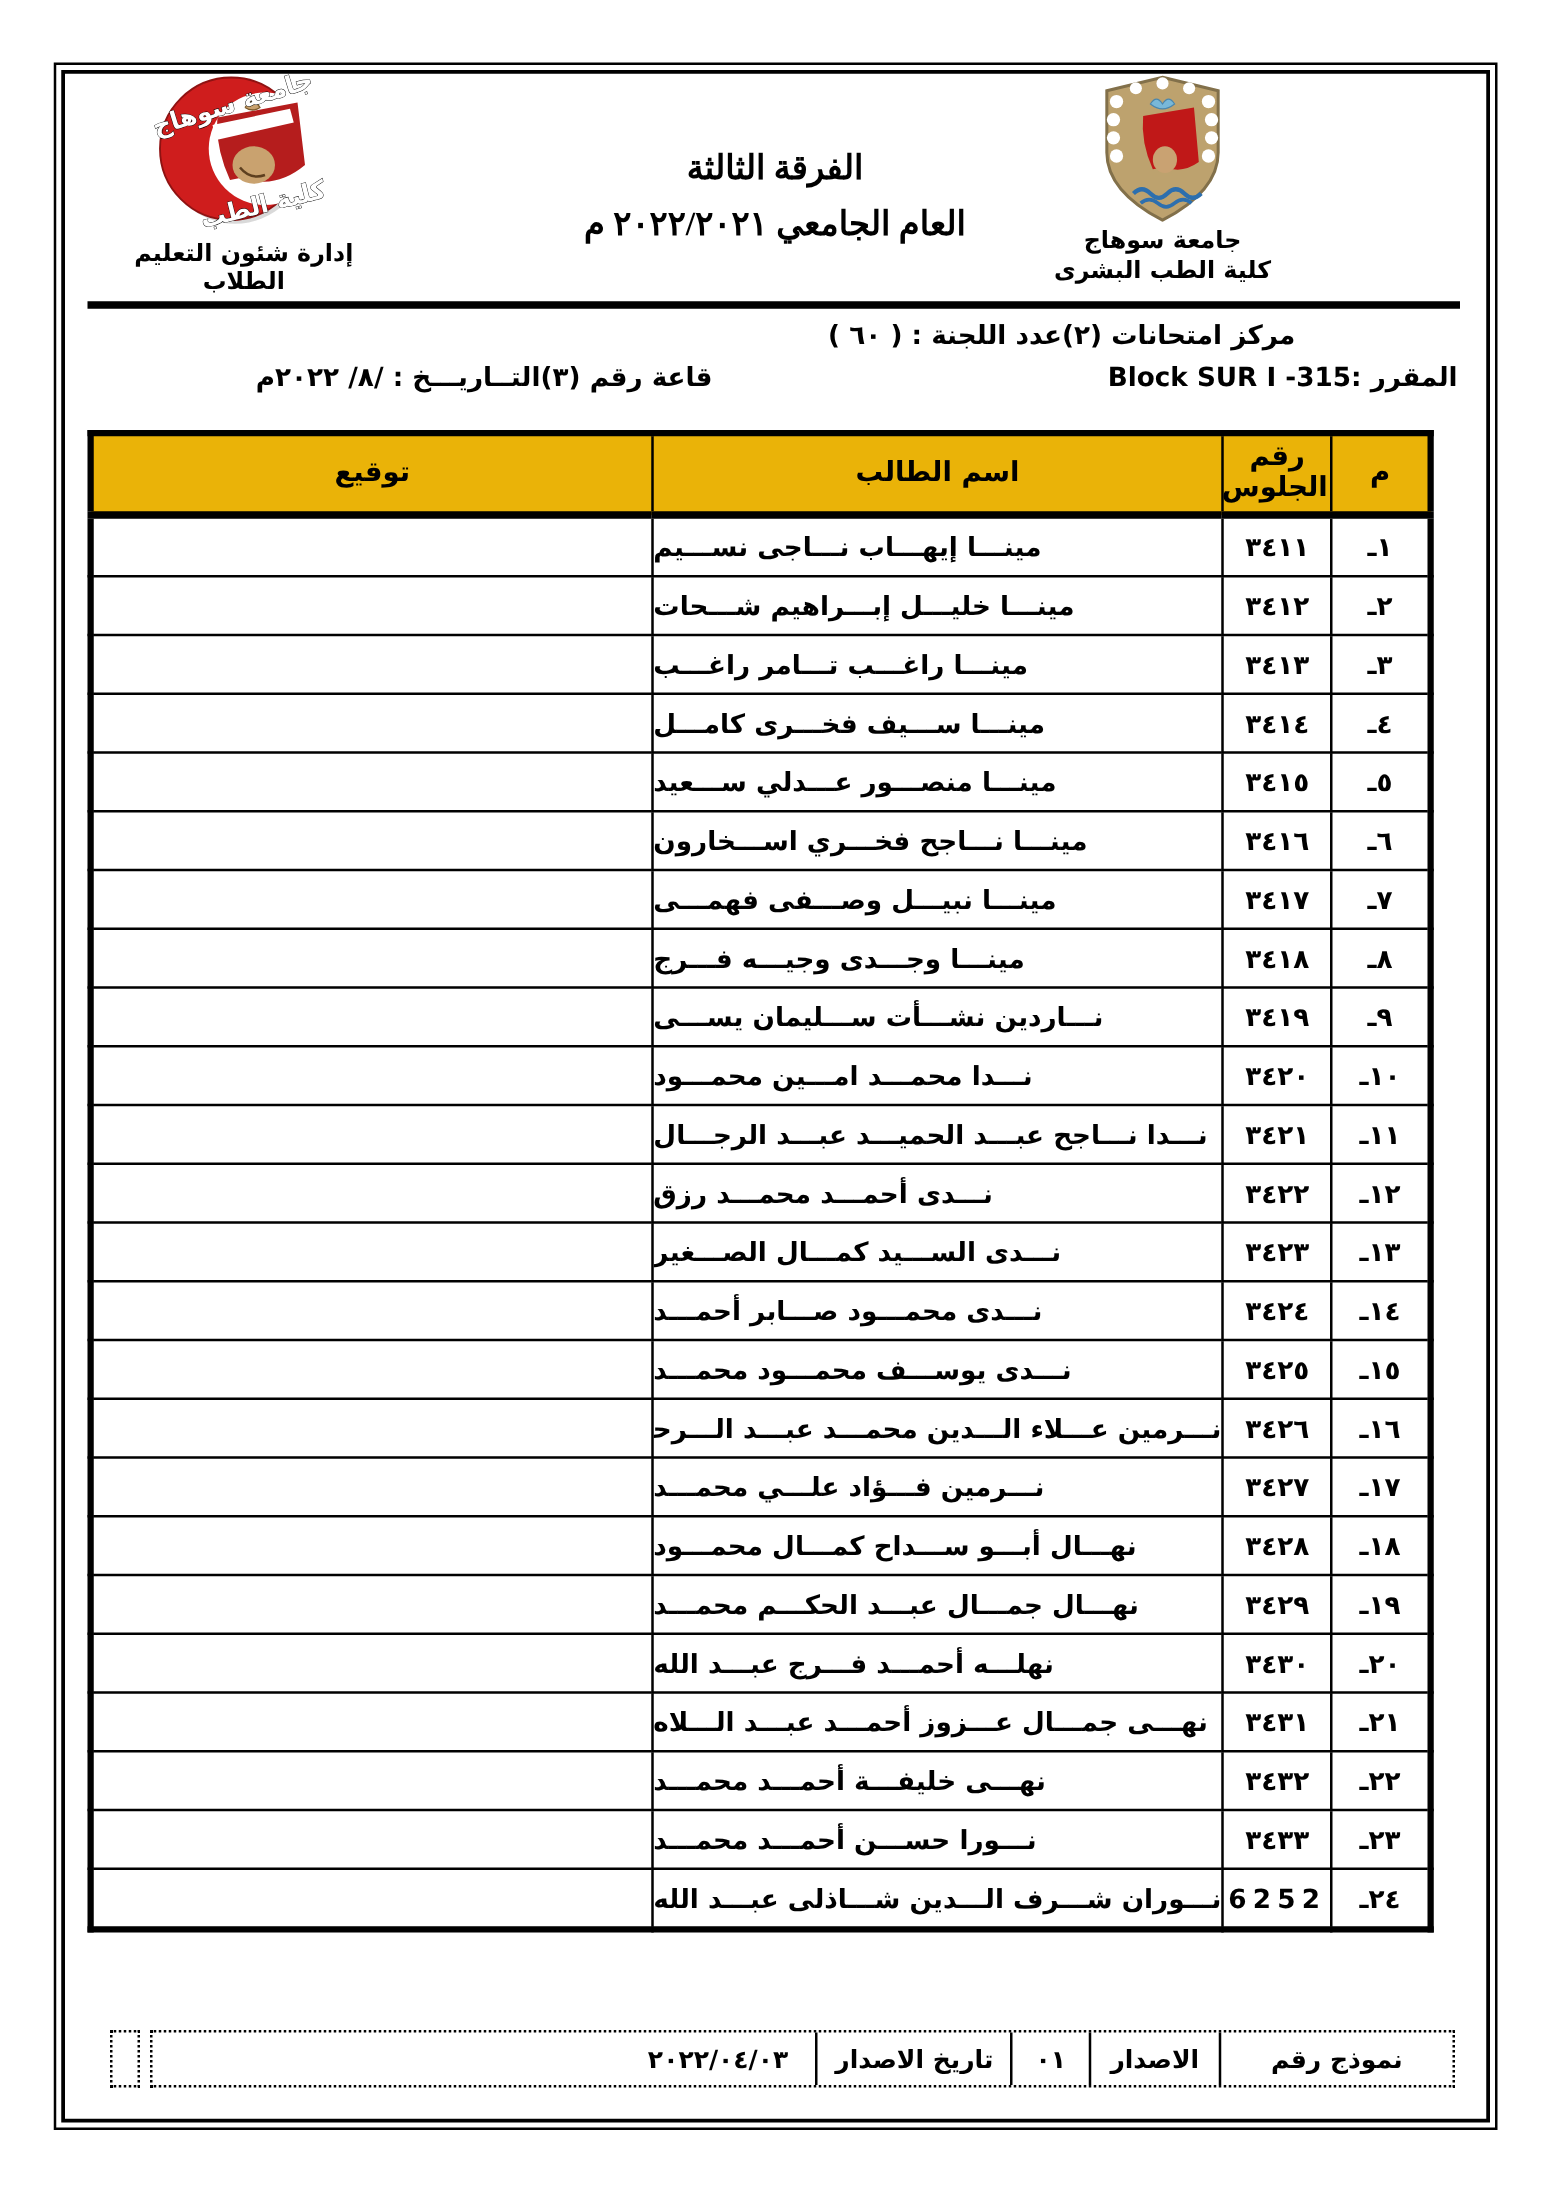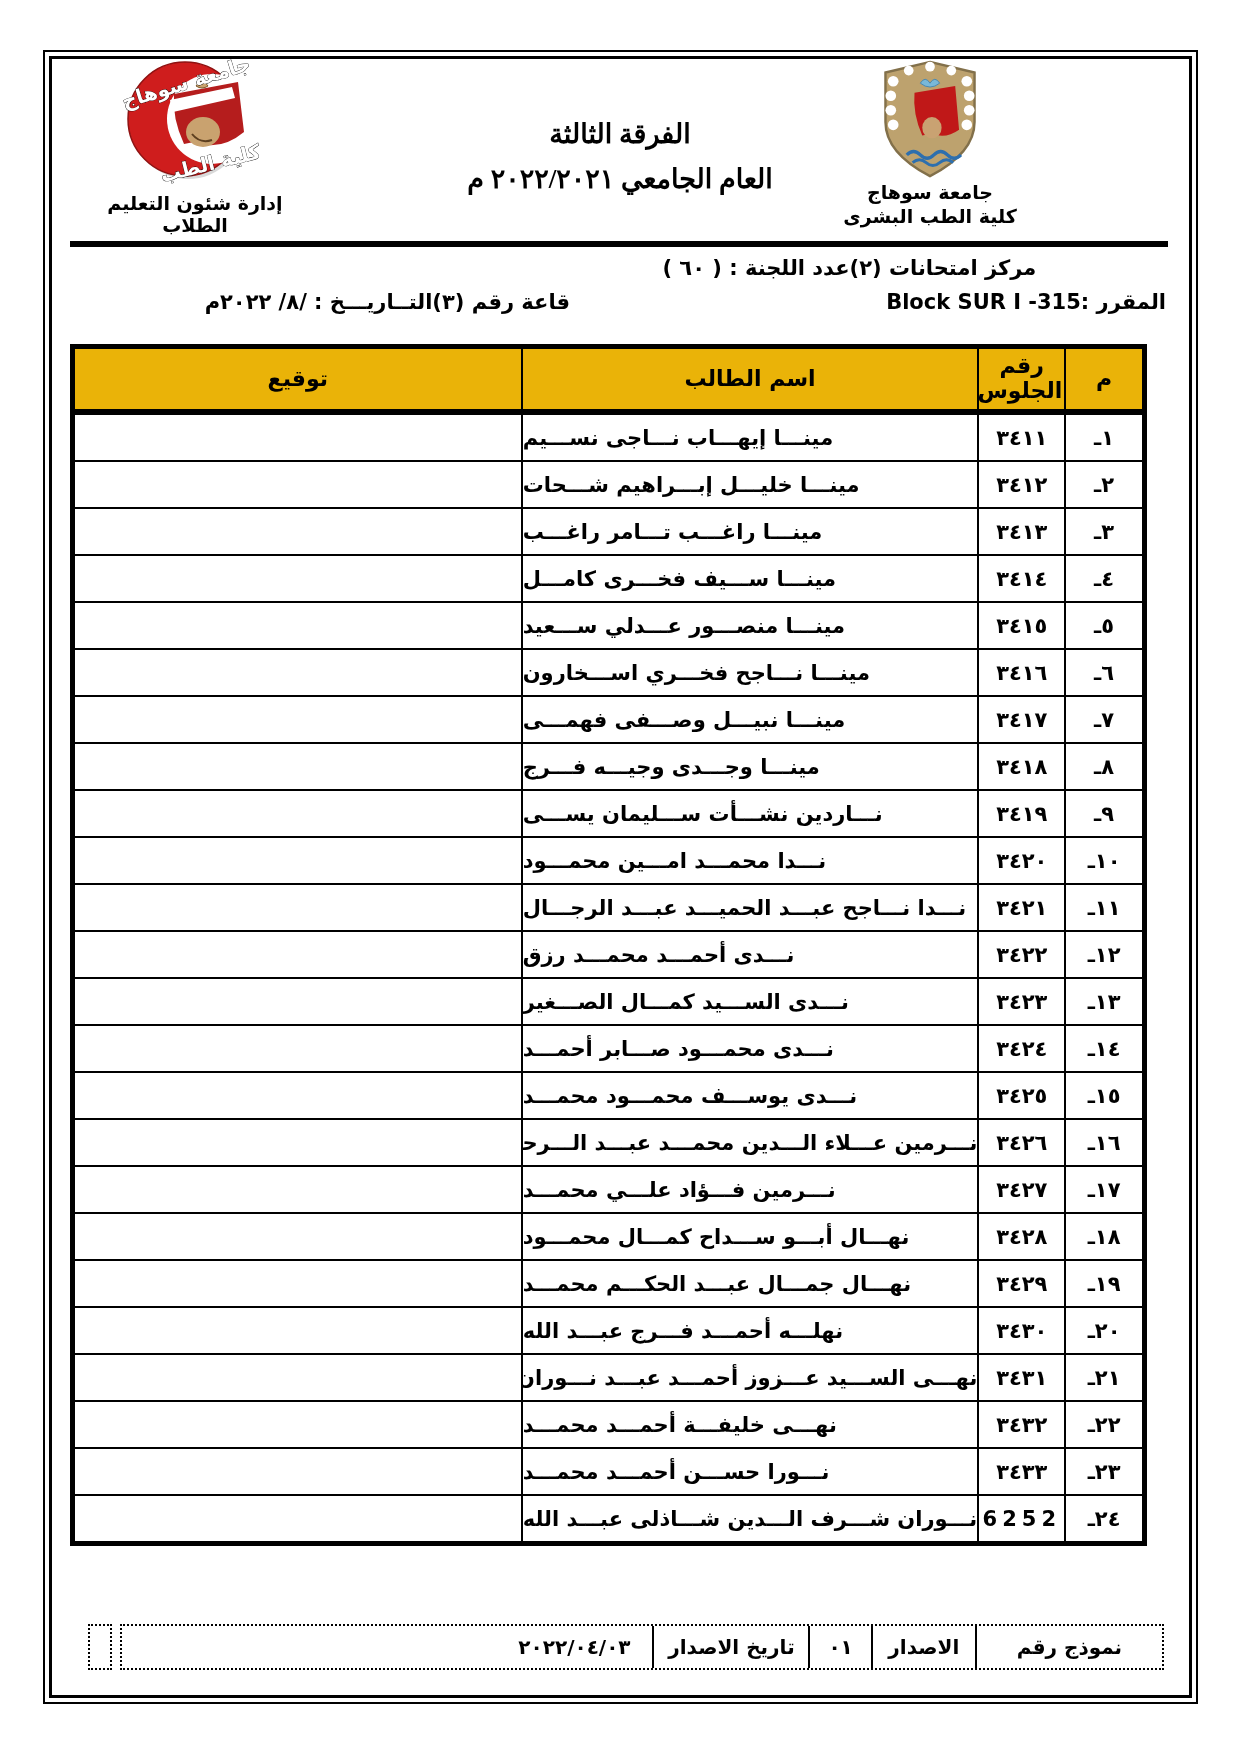--- a/index.html
+++ b/index.html
@@ -257,21 +257,21 @@
   </tr>
       <tr>
     <td class="c-serial">٢٠ـ</td>
     <td class="c-seat">٣٤٣٠</td>
     <td class="c-name">نهلـــه أحمـــد فـــرج عبـــد الله</td>
     <td class="c-sign"></td>
   </tr>
       <tr>
     <td class="c-serial">٢١ـ</td>
     <td class="c-seat">٣٤٣١</td>
-    <td class="c-name">نهـــى الســـيد عـــزوز أحمـــد عبـــد نـــوران</td>
+    <td class="c-name">نهـــى جمـــال عـــزوز أحمـــد عبـــد الـــلاه</td>
     <td class="c-sign"></td>
   </tr>
       <tr>
     <td class="c-serial">٢٢ـ</td>
     <td class="c-seat">٣٤٣٢</td>
     <td class="c-name">نهـــى خليفـــة أحمـــد محمـــد</td>
     <td class="c-sign"></td>
   </tr>
       <tr>
     <td class="c-serial">٢٣ـ</td>

